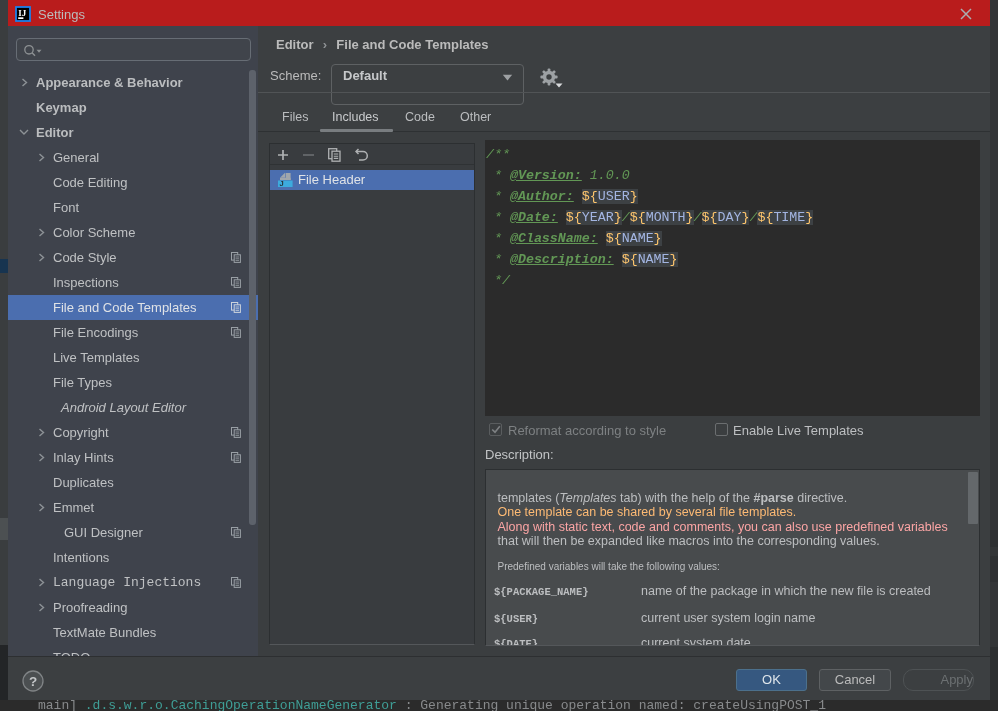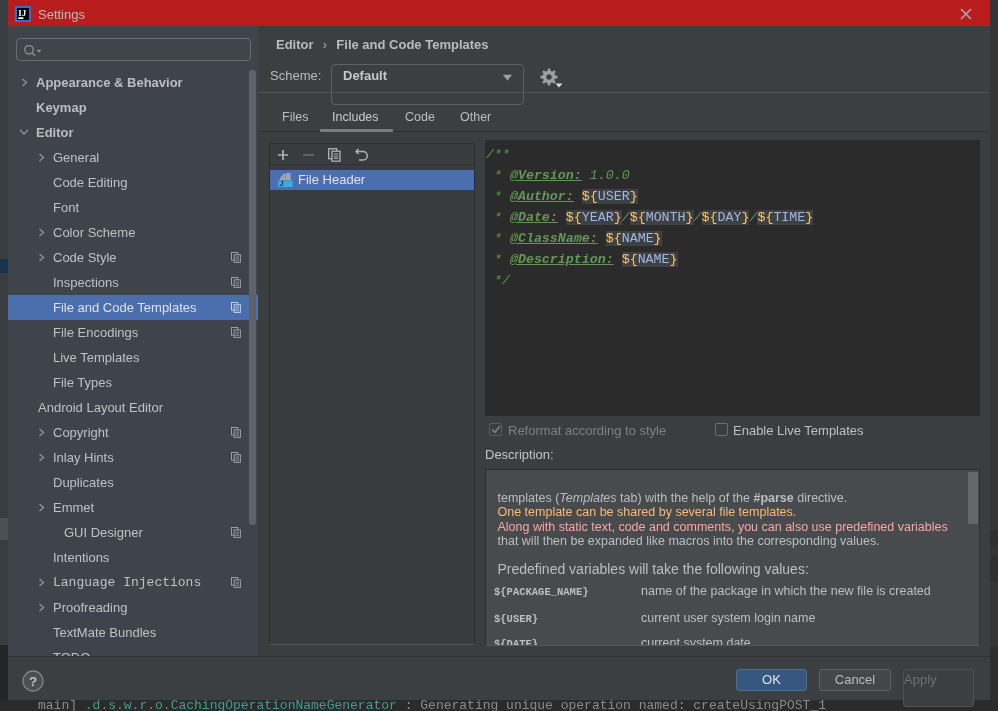--- a/index.html
+++ b/index.html
@@ -124,21 +124,21 @@
               <path d="M4.5 5 h3.5 M4.5 6.8 h3.5 M4.5 8.6 h3.5" stroke="#9aa0a6" stroke-width="0.8"></path>
             </svg>
           </div>
         <div class="trow" style="top:319px;">
             <span class="lbl" style="left:45px;">Live Templates</span>
           </div>
         <div class="trow" style="top:344px;">
             <span class="lbl" style="left:45px;">File Types</span>
           </div>
         <div class="trow" style="top:369px;">
-            <span class="lbl" style="left:30px;">Android Layout Editor</span>
+            <span class="lbl" style="left:53px;font-style:italic;">Android Layout Editor</span>
           </div>
         <div class="trow" style="top:394px;">
             <svg class="chev" style="left:29px" width="9" height="9" viewBox="0 0 9 9">
               <path d="M2.5 1 L6.5 4.5 L2.5 8" stroke="#8d9296" stroke-width="1.4" fill="none"></path>
             </svg>
             <span class="lbl" style="left:45px;">Copyright</span>
             <svg class="cicon" width="10" height="11" viewBox="0 0 10 11">
               <rect x="0.5" y="0.5" width="6.2" height="7.6" fill="none" stroke="#9aa0a6"></rect>
               <rect x="3.2" y="2.8" width="6.2" height="7.6" fill="#3f434c" stroke="#9aa0a6"></rect>
               <path d="M4.5 5 h3.5 M4.5 6.8 h3.5 M4.5 8.6 h3.5" stroke="#9aa0a6" stroke-width="0.8"></path>
@@ -285,35 +285,35 @@
       <div class="abs" style="left:250px; top:397px; font-size:13px; color:#7d8082; white-space:nowrap;">Reformat according to style</div>
       <div class="abs" style="left:457px; top:397px; width:13px; height:13px; border:1px solid #6b6e70; border-radius:2px;"></div>
       <div class="abs" style="left:475px; top:397px; font-size:13px; color:#bdbfc1; white-space:nowrap;">Enable Live Templates</div>
 
       <div class="abs" style="left:227px; top:421px; font-size:13px; color:#c2c4c6; white-space:nowrap;">Description:</div>
       <div class="abs" style="left:227px; top:443px; width:495px; height:177px; background:#484b4d; border:1px solid #2c2f31; border-bottom-color:#54575a; overflow:hidden;">
         <div class="abs" style="left:11.5px; top:20.5px; font-size:12.5px; color:#bcbec0; white-space:nowrap;">templates (<i>Templates</i> tab) with the help of the <b>#parse</b> directive.</div>
         <div class="abs" style="left:11.5px; top:35px; font-size:12.5px; color:#fdba74; white-space:nowrap;text-align:center;">One template can be shared by several file templates.</div>
         <div class="abs" style="left:11.5px; top:49.5px; font-size:12.5px; color:#fca5a5; white-space:nowrap;">Along with static text, code and comments, you can also use predefined variables</div>
         <div class="abs" style="left:11.5px; top:64px; font-size:12.5px; color:#bcbec0; white-space:nowrap;">that will then be expanded like macros into the corresponding values.</div>
-        <div class="abs" style="left:11.5px; top:91px; font-size:14px; color:#bcbec0; white-space:nowrap;">Predefined variables will take the following values:</div>
+        <div class="abs" style="left:11.5px; top:91px; font-size:10px; color:#bcbec0; white-space:nowrap;">Predefined variables will take the following values:</div>
         <div class="abs" style="left:8px; top:116px; font-family:'Liberation Mono',monospace; font-size:10.5px; font-weight:bold; color:#bcbec0;">${PACKAGE_NAME}</div>
         <div class="abs" style="left:155px; top:114px; font-size:12.5px; color:#bcbec0; white-space:nowrap;">name of the package in which the new file is created</div>
         <div class="abs" style="left:8px; top:143px; font-family:'Liberation Mono',monospace; font-size:10.5px; font-weight:bold; color:#bcbec0;">${USER}</div>
         <div class="abs" style="left:155px; top:141px; font-size:12.5px; color:#bcbec0; white-space:nowrap;">current user system login name</div>
         <div class="abs" style="left:8px; top:168px; font-family:'Liberation Mono',monospace; font-size:10.5px; font-weight:bold; color:#bcbec0;">${DATE}</div>
         <div class="abs" style="left:155px; top:166px; font-size:12.5px; color:#bcbec0; white-space:nowrap;">current system date</div>
         <div class="abs" style="left:482px; top:2px; width:10px; height:52px; background:#64686b; border-radius:1px;"></div>
       </div>
     </div>
 
     <div class="abs" id="footer" style="left:0; top:656px; width:982px; height:44px; background:#3c3f41; border-top:1px solid #2d2f31;">
       <svg class="abs" style="left:14px; top:13px;" width="22" height="22" viewBox="0 0 22 22">
         <circle cx="11" cy="11" r="10" fill="#4b4f51" stroke="#808486" stroke-width="1.3"></circle>
         <text x="11" y="16" text-anchor="middle" font-family="Liberation Sans" font-size="13.5" font-weight="bold" fill="#c3c6c8">?</text>
       </svg>
       <div class="abs" style="left:728px; top:12px; width:71px; height:22px; background:#365880; border:1px solid #4c708c; border-radius:3px; text-align:center; line-height:20px; color:#dfe5ea; font-size:13px;">OK</div>
       <div class="abs" style="left:811px; top:12px; width:72px; height:22px; background:#43474a; border:1px solid #5e6163; border-radius:3px; text-align:center; line-height:20px; color:#bbbbbb; font-size:13px;">Cancel</div>
-      <div class="abs" style="left:895px; top:12px; width:71px; height:38px; background:#3c3f41; border:1px solid #4e5254; border-radius:3px; text-align:left; line-height:20px; color:#6c7072; font-size:13px;">Apply</div>
+      <div class="abs" style="left:895px; top:12px; width:71px; height:22px; background:#3c3f41; border:1px solid #4e5254; border-radius:10px; text-align:right; line-height:20px; color:#6c7072; font-size:13px;">Apply</div>
     </div>
 
   </div>
 </div>
 
 </body></html>

